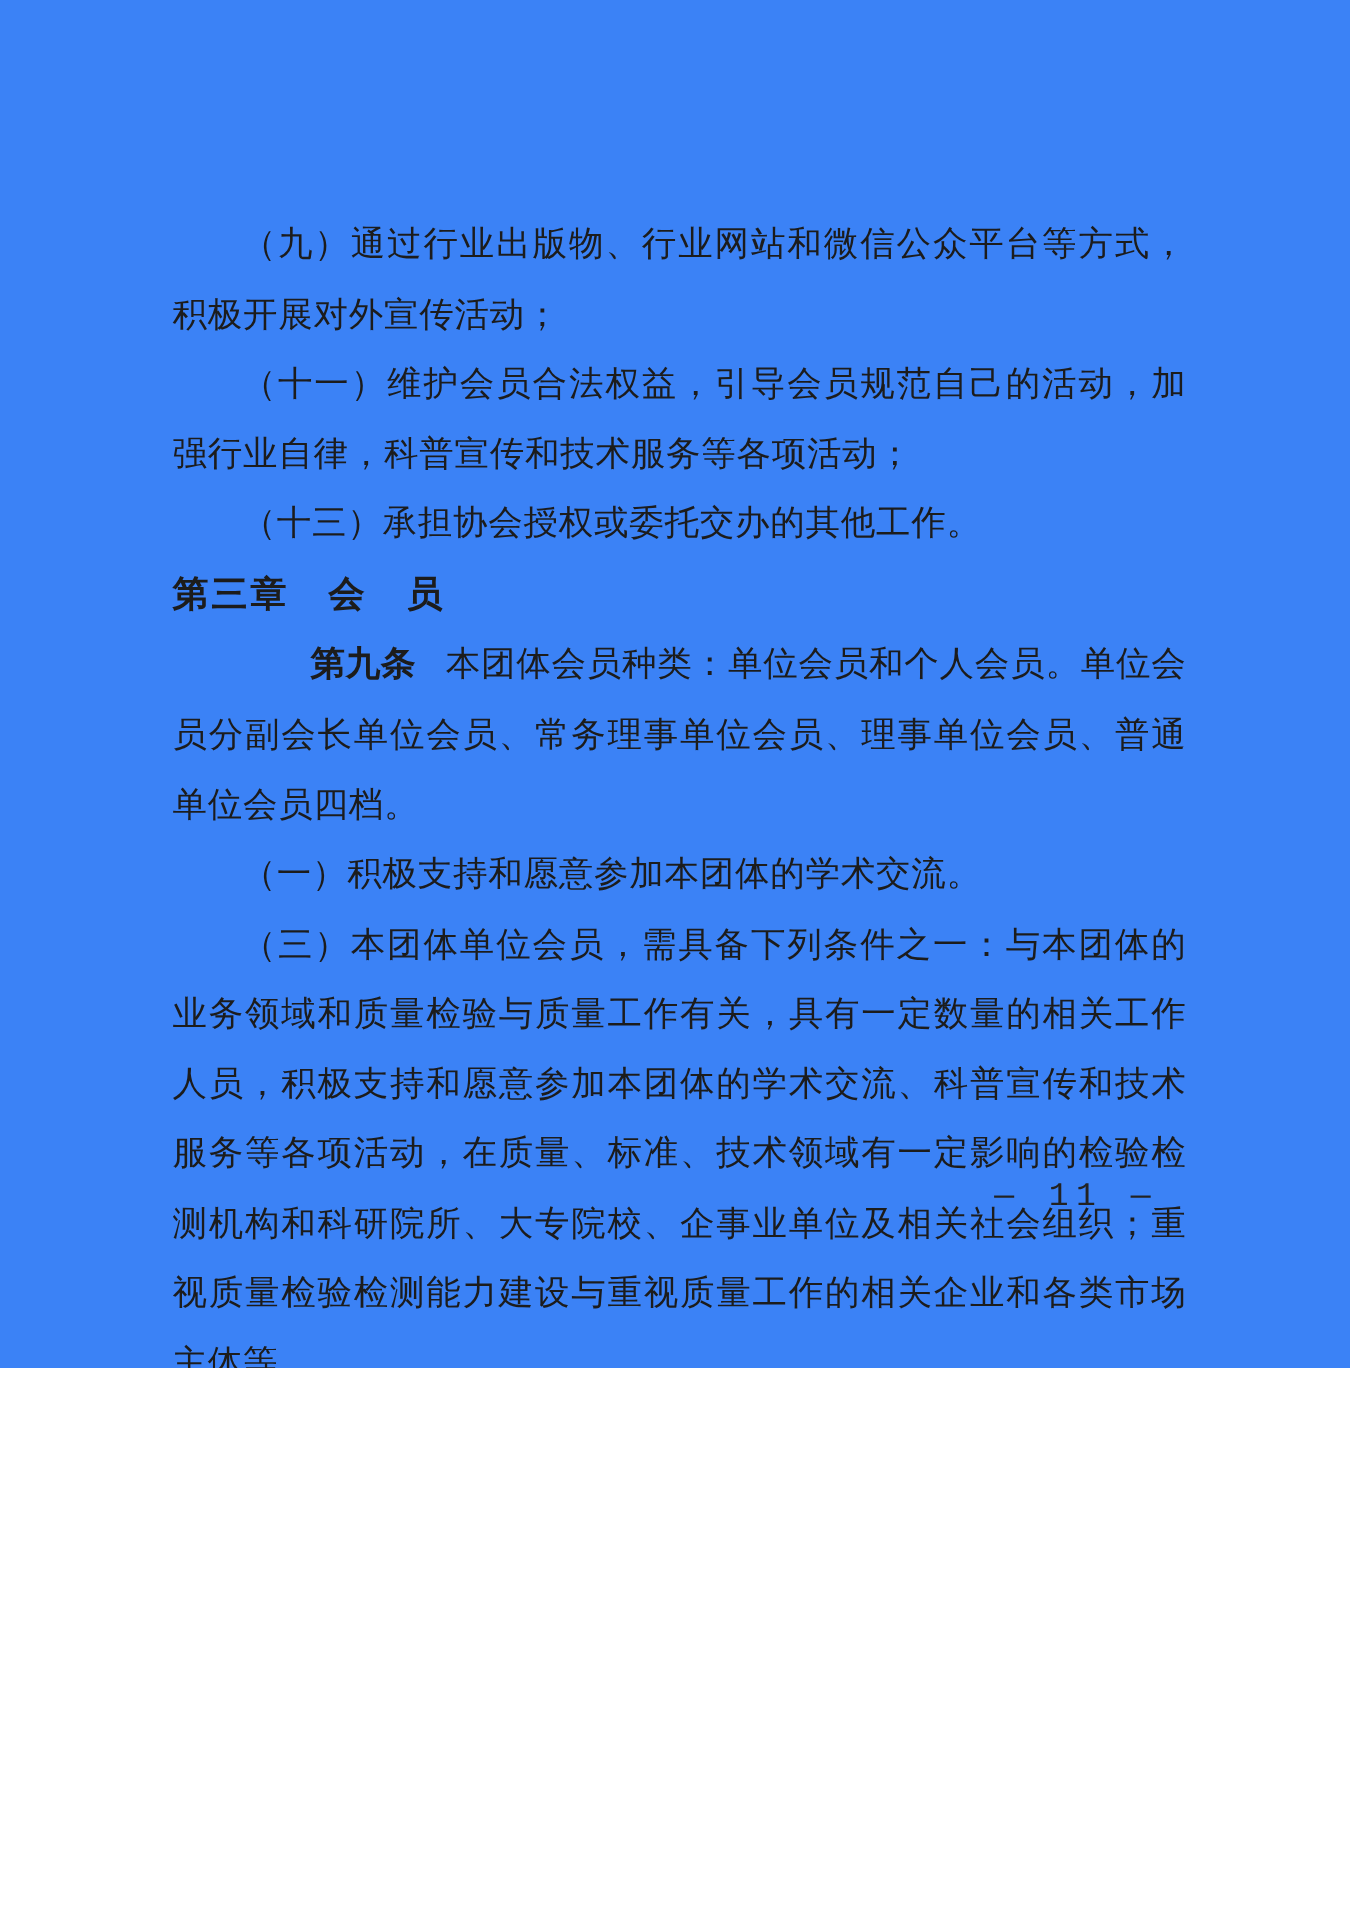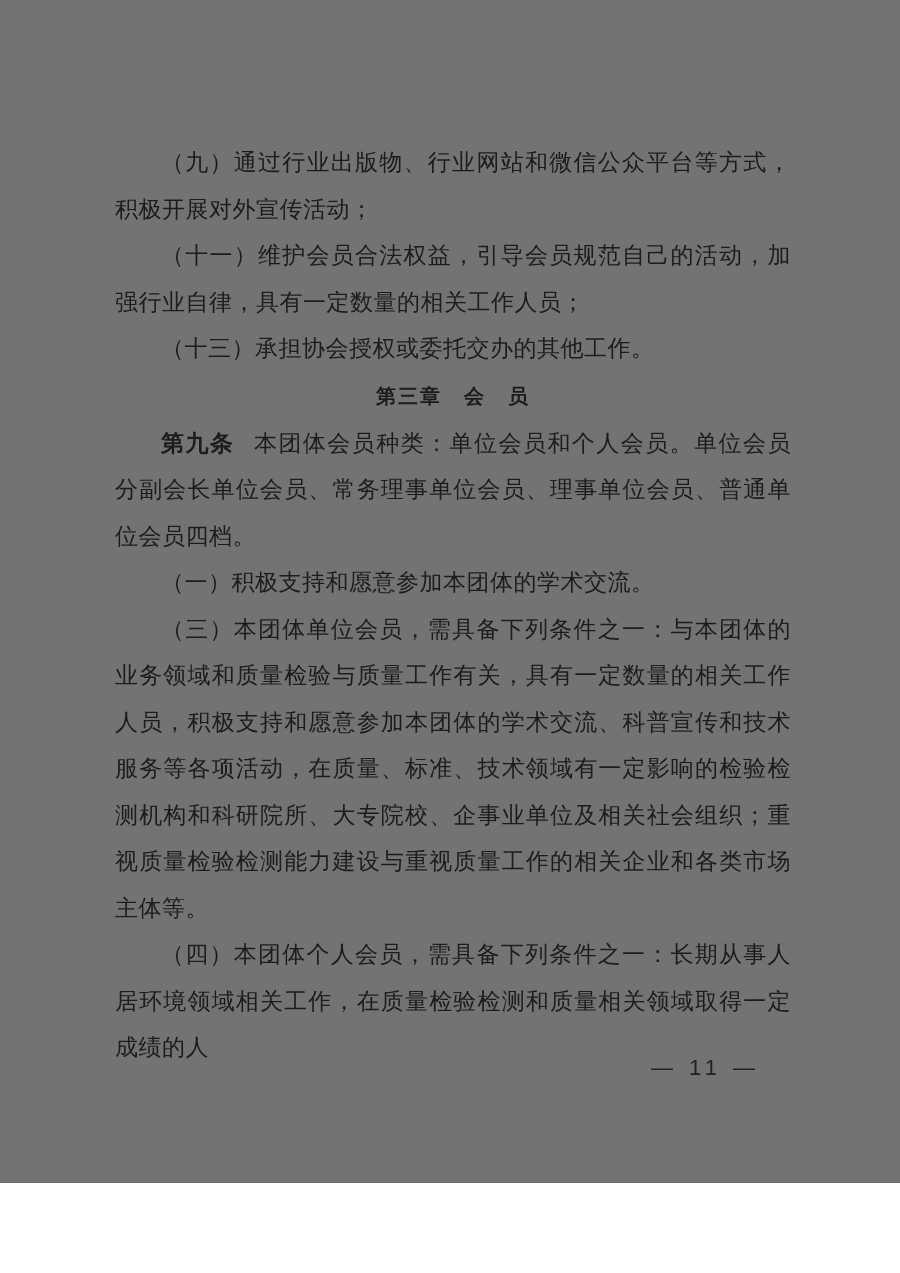--- a/index.html
+++ b/index.html
@@ -3,22 +3,22 @@
 <meta charset="utf-8">
 <style>
   html, body {
     margin: 0;
     padding: 0;
     background: #ffffff;
   }
   .page {
     position: relative;
     width: 900px;
-    height: 1183px;
-    background: #737373;
+    height: 912px;
+    background: #3b82f6;
     color: #1c1c1c;
     font-family: "Liberation Serif", "DejaVu Serif", serif;
     overflow: hidden;
   }
   .content {
     position: absolute;
     left: 115px;
     top: 140px;
     width: 676px;
   }
@@ -26,50 +26,50 @@
     margin: 0;
     font-size: 23px;
     line-height: 46.5px;
     text-align: justify;
     text-justify: inter-ideograph;
     text-indent: 2em;
     letter-spacing: 0.5px;
   }
   .chapter {
     margin: 0;
-    font-size: 20px;
+    font-size: 24px;
     line-height: 47px;
-    text-align: center;
     font-weight: bold;
     font-family: "Liberation Sans", "DejaVu Sans", sans-serif;
     letter-spacing: 2px;
   }
   .lead {
     font-weight: bold;
-    font-family: Liberation Sans, sans-serif;
+    font-family: Liberation Mono, monospace;
     margin-right: 0.85em;
+    margin-left: 46px;
   }
   .footer {
     position: absolute;
-    right: 140px;
+    right: 128px;
     bottom: 102px;
     font-size: 22px;
     letter-spacing: 5px;
     color: #222222;
-    font-family: Liberation Sans, sans-serif;
+    font-family: Liberation Mono, monospace;
   }
 </style>
 </head>
 <body>
 
 <div class="page">
   <div class="content">
 
     <p class="para">（九）通过行业出版物、行业网站和微信公众平台等方式，积极开展对外宣传活动；</p>
-    <p class="para">（十一）维护会员合法权益，引导会员规范自己的活动，加强行业自律，具有一定数量的相关工作人员；</p>
+    <p class="para">（十一）维护会员合法权益，引导会员规范自己的活动，加强行业自律，科普宣传和技术服务等各项活动；</p>
     <p class="para">（十三）承担协会授权或委托交办的其他工作。</p>
 
     <h2 class="chapter">第三章　会　员</h2>
 
     <p class="para"><span class="lead">第九条</span><span>本团体会员种类：单位会员和个人会员。单位会员分副会长单位会员、常务理事单位会员、理事单位会员、普通单位会员四档。</span></p>
 
 
     <p class="para">（一）积极支持和愿意参加本团体的学术交流。</p>
     <p class="para">（三）本团体单位会员，需具备下列条件之一：与本团体的业务领域和质量检验与质量工作有关，具有一定数量的相关工作人员，积极支持和愿意参加本团体的学术交流、科普宣传和技术服务等各项活动，在质量、标准、技术领域有一定影响的检验检测机构和科研院所、大专院校、企事业单位及相关社会组织；重视质量检验检测能力建设与重视质量工作的相关企业和各类市场主体等。</p>
     <p class="para">（四）本团体个人会员，需具备下列条件之一：长期从事人居环境领域相关工作，在质量检验检测和质量相关领域取得一定成绩的人</p>

